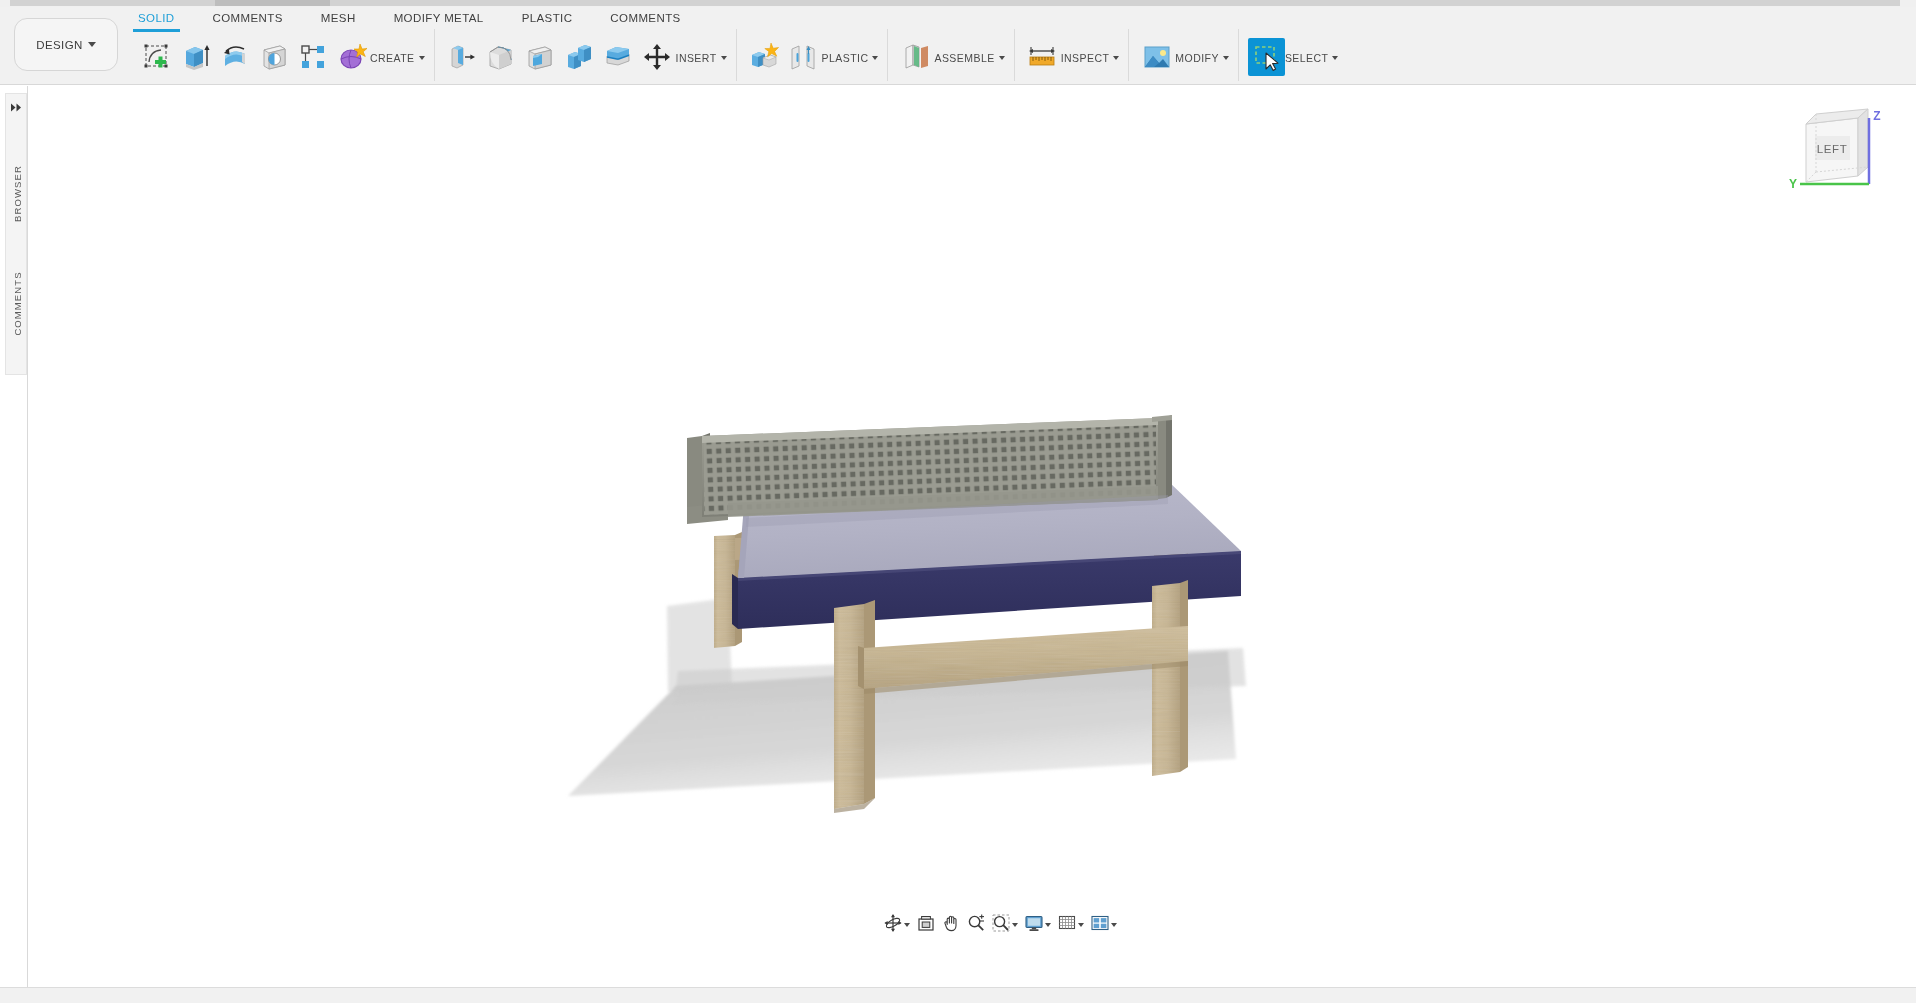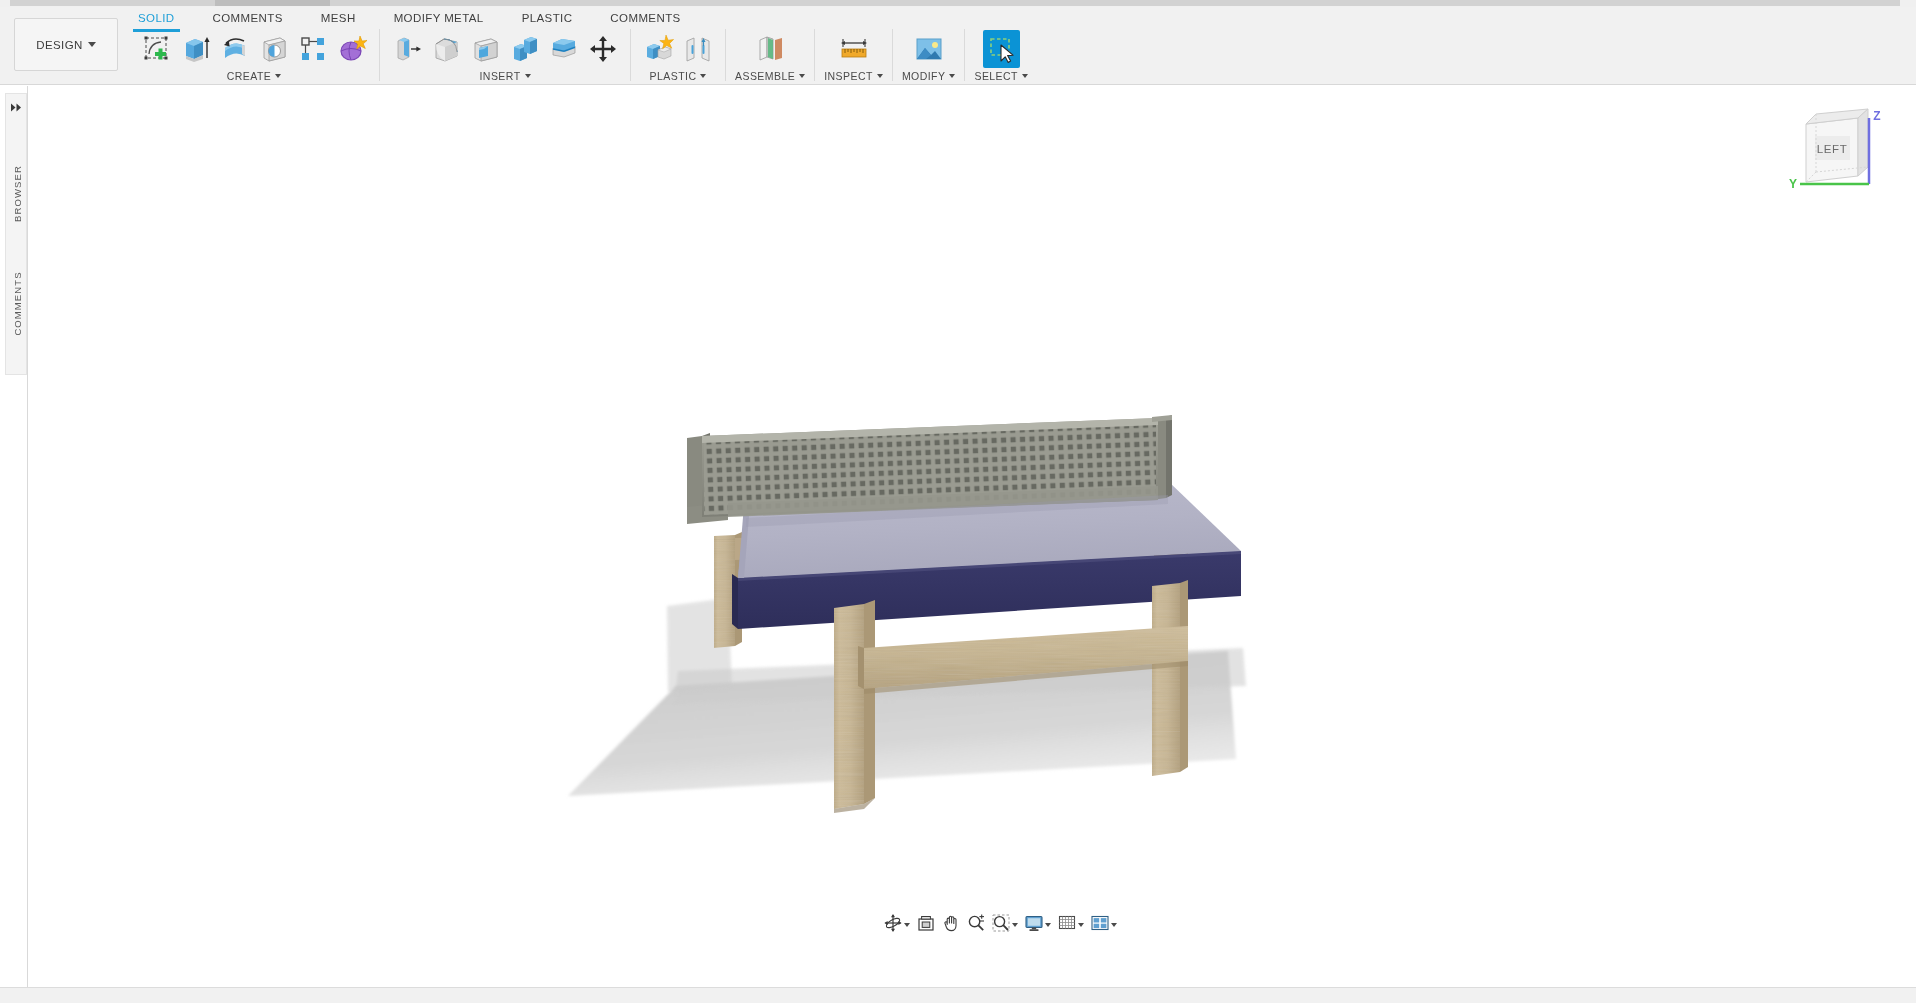--- a/index.html
+++ b/index.html
@@ -35,21 +35,21 @@
     background: #f1f1f1;
     border-bottom: 1px solid #d8d8d8;
   }
 
   
   #design-btn {
     position: absolute; left: 14px; top: 11px;
     width: 104px; height: 53px;
     background: #f5f5f5;
     border: 1px solid #d6d6d6;
-    border-radius: 2px;
+    border-radius: 13px;
     display: flex; align-items: center; justify-content: center;
     gap: 5px;
     cursor: pointer;
   }
   #design-btn .lbl {
     font-size: 11.5px; color: #3c3c3c; letter-spacing: .4px; font-weight: 400;
   }
   .caret {
     width: 0; height: 0;
     border-left: 4px solid transparent;
@@ -76,21 +76,21 @@
   .tab.active::after {
     content: ""; position: absolute; left: -5px; right: -5px; bottom: -3px;
     height: 3px; background: #1e9fd8;
   }
 
   
   #panels {
     position: absolute; left: 138px; top: 22px;
     height: 56px; display: flex; align-items: flex-start;
   }
-  .panel { display: flex; flex-direction: column; align-items: center; height: 56px; }
+  .panel { display: flex; flex-direction: row; align-items: center; height: 56px; }
   .panel-icons { display: flex; align-items: flex-start; gap: 2px; height: 40px; padding-top: 1px; }
   .panel-label {
     font-size: 10.5px; color: #4a4a4a; letter-spacing: .45px;
     display: flex; align-items: center; gap: 4px; margin-top: 1px;
   }
   .divider { width: 1px; background: #dadada; height: 52px; margin: 0 9px; align-self: flex-start; }
   .tool {
     width: 37px; height: 38px;
     display: flex; align-items: center; justify-content: center;
     cursor: pointer; border-radius: 2px;

